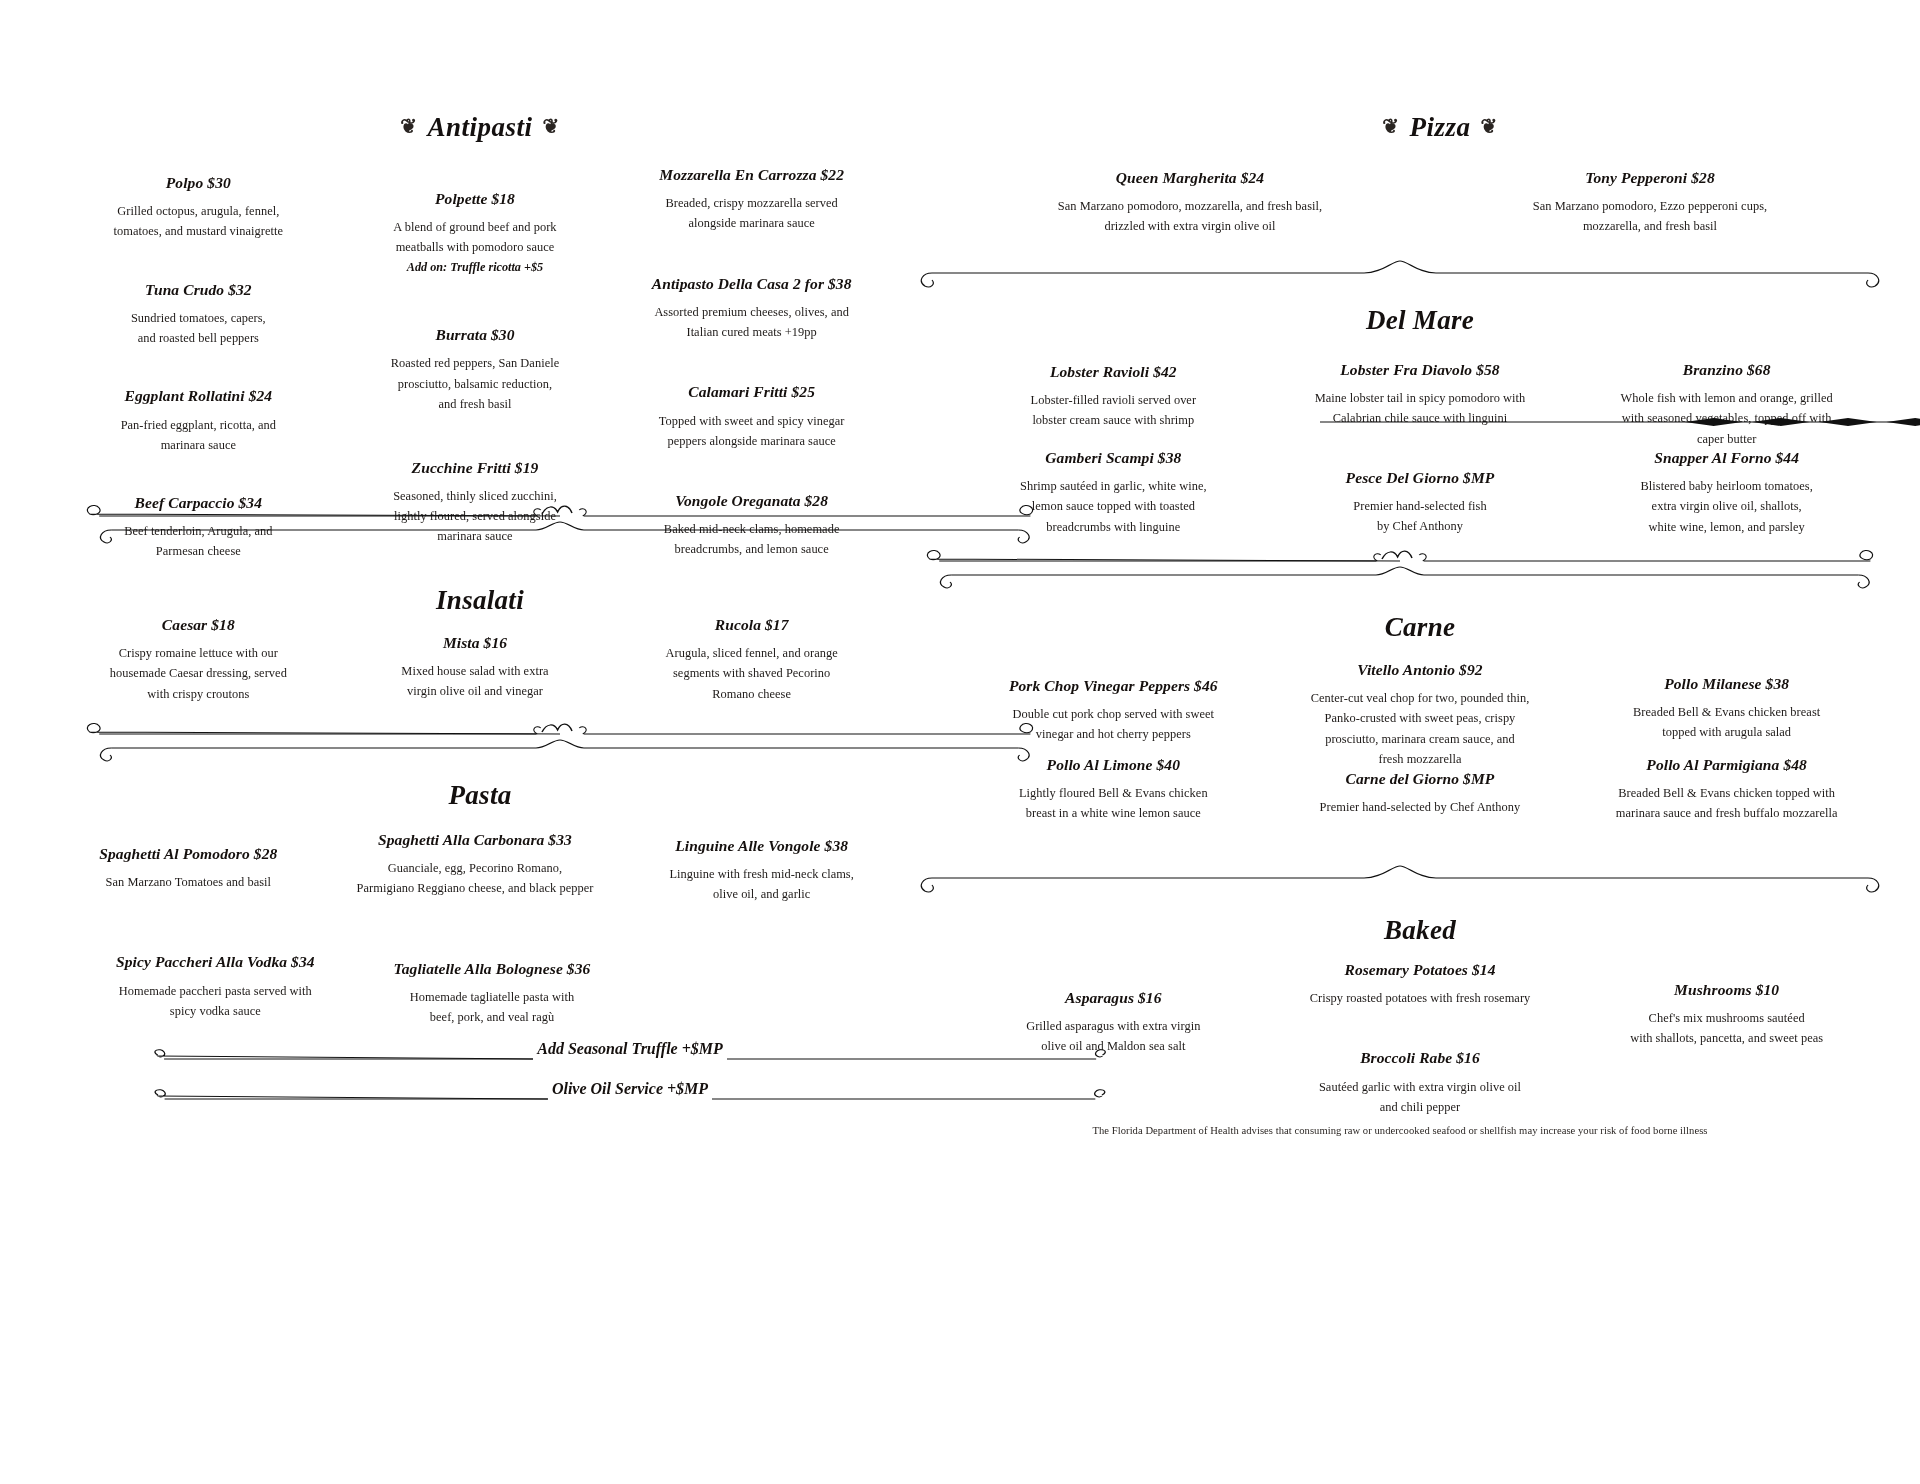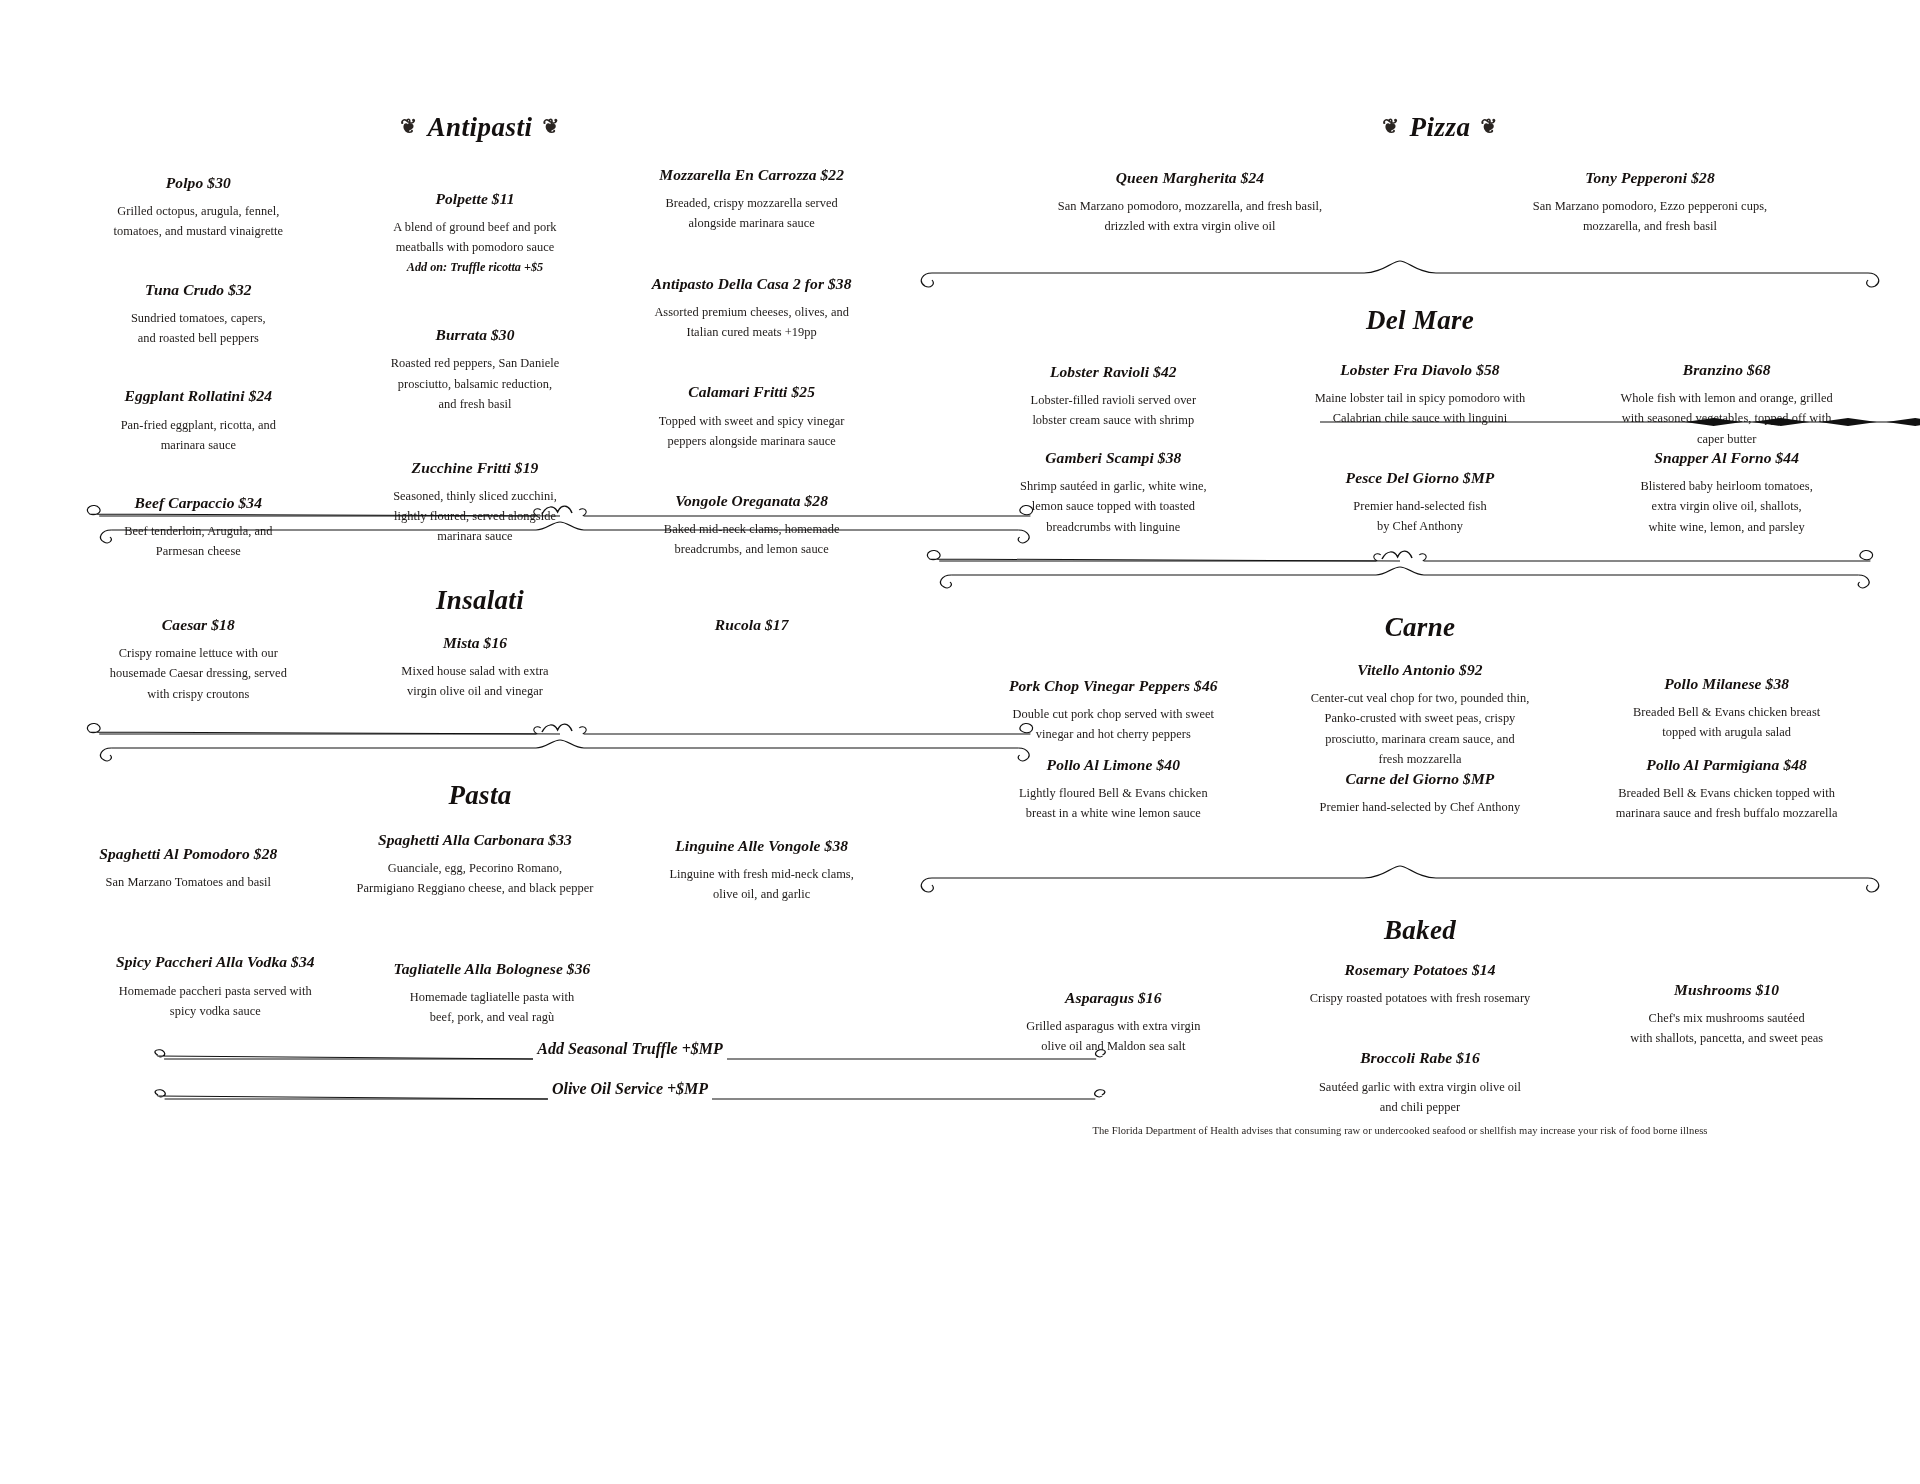--- a/index.html
+++ b/index.html
@@ -171,21 +171,21 @@
         </div>
         <div class="item" style="margin-top:38px">
           <div class="item-name">Beef Carpaccio $34</div>
           <div class="item-desc" style="white-space:pre-line">Beef tenderloin, Arugula, and
 Parmesan cheese</div>
         </div>
       </div>
 
       <div class="col">
         <div class="item" style="margin-top:24px">
-          <div class="item-name">Polpette $11</div>
+          <div class="item-name">Polpette $18</div>
           <div class="item-desc" style="white-space:pre-line">A blend of ground beef and pork
 meatballs with pomodoro sauce</div>
           <div class="item-add">Add on: Truffle ricotta +$5</div>
         </div>
         <div class="item" style="margin-top:48px">
           <div class="item-name">Burrata $30</div>
           <div class="item-desc" style="white-space:pre-line">Roasted red peppers, San Daniele
 prosciutto, balsamic reduction,
 and fresh basil</div>
         </div>
@@ -252,20 +252,23 @@
       <div class="col">
         <div class="item" style="margin-top:18px">
           <div class="item-name">Mista $16</div>
           <div class="item-desc" style="white-space:pre-line">Mixed house salad with extra
 virgin olive oil and vinegar</div>
         </div>
       </div>
       <div class="col">
         <div class="item" style="margin-top:0">
           <div class="item-name">Rucola $17</div>
+          <div class="item-desc" style="white-space:pre-line">Arugula, sliced fennel, and orange
+segments with shaved Pecorino
+Romano cheese</div>
         </div>
       </div>
     </div>
 
     <div class="rule-double" style="position:absolute; left:80px; right:80px; top:718px;">
       <svg viewBox="0 0 800 46" preserveAspectRatio="none">
         <path d="M8,14 C2,8 12,2 16,8 C19,13 12,16 8,14 L400,16" fill="none" stroke="#111" stroke-width="1"></path>
         <path d="M16,16 L380,16 M420,16 L792,16" fill="none" stroke="#111" stroke-width="1.1"></path>
         <path d="M792,14 C798,8 788,2 784,8 C781,13 788,16 792,14" fill="none" stroke="#111" stroke-width="1"></path>
         <path d="M385,14 c4,-9 10,-9 13,-2 c3,-8 9,-8 12,1" fill="none" stroke="#111" stroke-width="1.2"></path>

